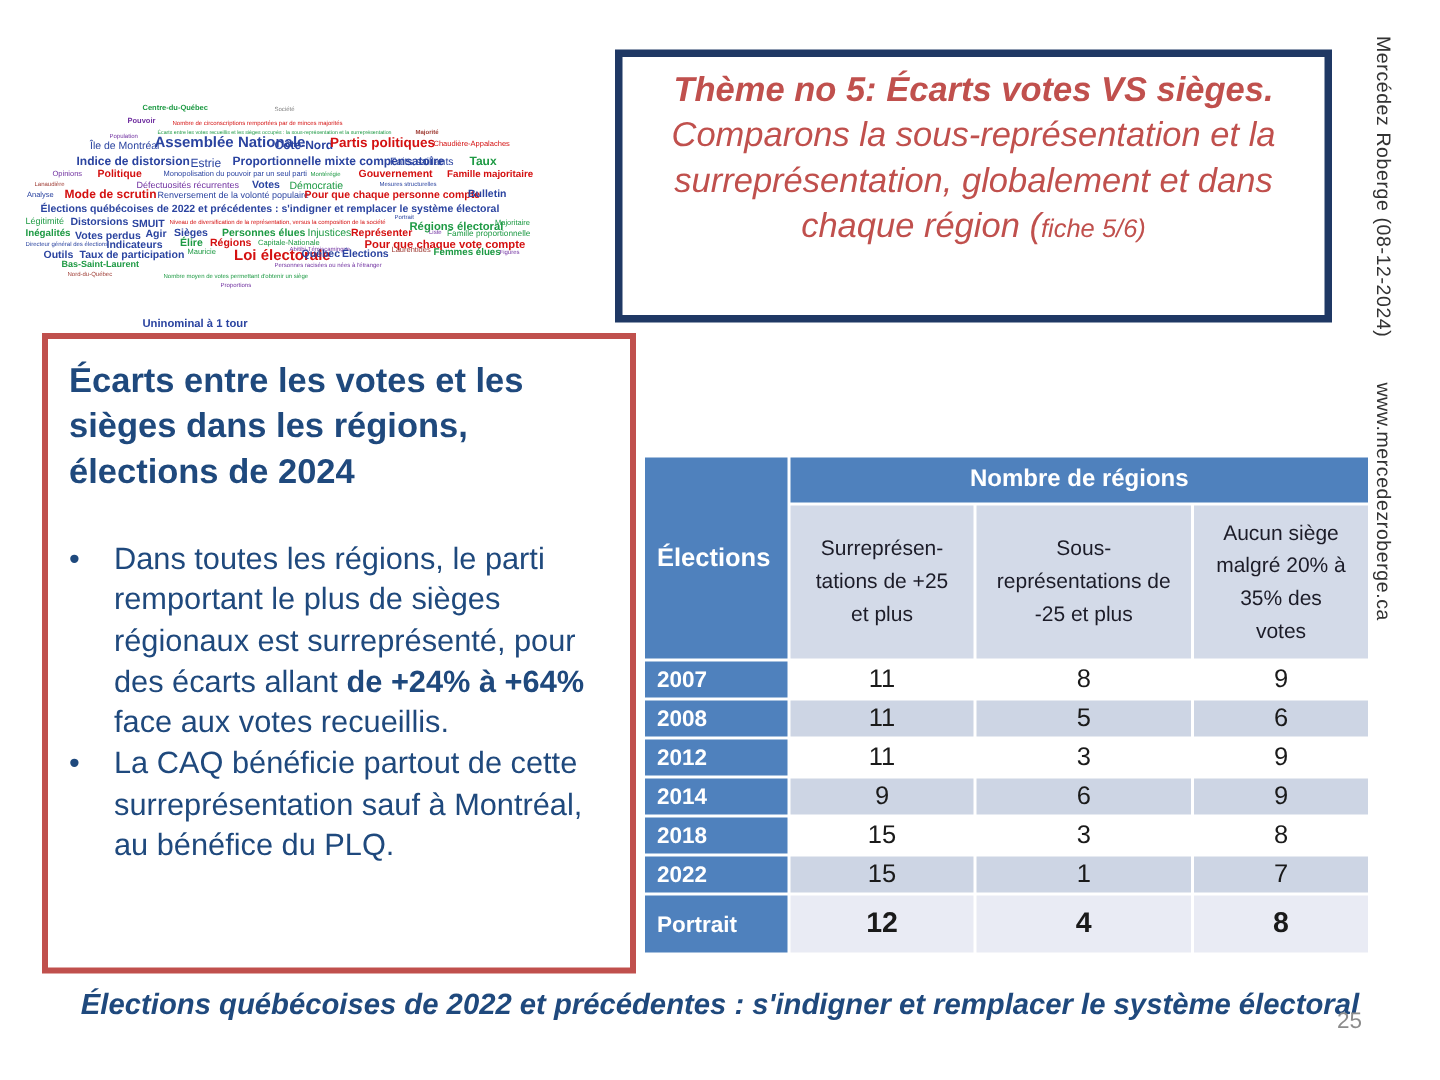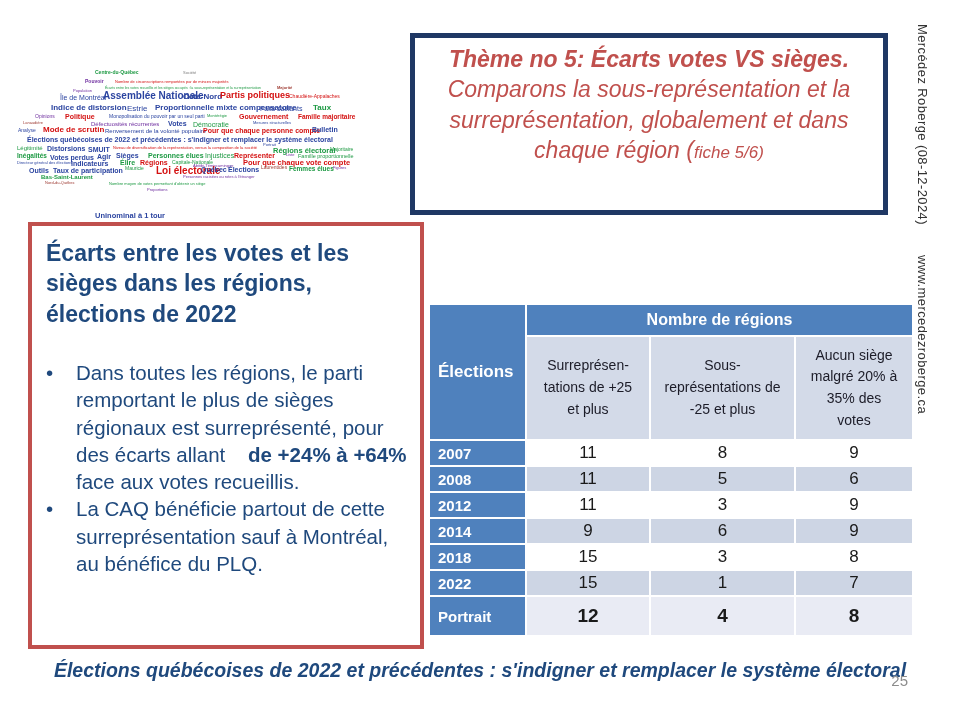--- a/index.html
+++ b/index.html
@@ -26,21 +26,21 @@
 
   
   .left-box{position:absolute;left:28px;top:222px;width:396px;height:427px;
             border:4px solid #C0504D;box-sizing:border-box;background:#fff;
             padding:12px 8px 0 14px;color:#1F497D;}
   .left-heading{font-weight:bold;font-size:23px;line-height:1.32;}
   .bullets{margin-top:30px;font-size:20.5px;line-height:1.33;}
   .bullet{display:flex;}
   .bullet .marker{flex:0 0 30px;}
   .bullet .btxt{flex:1;}
-  .bold-inline{font-weight:bold;margin-left:17px;}
+  .bold-inline{font-weight:bold;}
 
   
   .table-caption{position:absolute;left:428px;top:241px;width:480px;text-align:center;
                  font-weight:bold;font-size:15px;line-height:1.5;color:#17375D;
                  white-space:pre-line;}
   .ptable{position:absolute;left:430px;top:305px;display:grid;
           grid-template-columns:95px 122px 143px 116px;
           grid-template-rows:30px 102px repeat(6,24px) 38px;
           gap:2px;background:#fff;}
   .cell{box-sizing:border-box;}
@@ -143,21 +143,21 @@
 
   <div class="theme-box">
     <div class="theme-title"><span class="tb">Thème no 5: Écarts votes VS sièges. </span><span>Comparons la sous-représentation et la surreprésentation, globalement et dans chaque région (</span><span class="tsmall">fiche 5/6)</span></div>
   </div>
 
   <div class="side-credit">
     <span class="seg1">Mercédez Roberge  (08-12-2024)</span><span>www.mercedezroberge.ca</span>
   </div>
 
   <div class="left-box">
-    <div class="left-heading">Écarts entre les votes et les sièges dans les régions, élections de 2022</div>
+    <div class="left-heading">Écarts entre les votes et les sièges dans les régions, élections de 2024</div>
     <div class="bullets">
       <div class="bullet">
         <span class="marker">•</span>
         <span class="btxt"><span>Dans toutes les régions, le parti remportant le plus de sièges régionaux est surreprésenté, pour des écarts allant </span><span class="bold-inline">de +24% à +64%</span><span> face aux votes recueillis.</span></span>
       </div>
       <div class="bullet">
         <span class="marker">•</span>
         <span class="btxt"><span>La CAQ bénéficie partout de cette surreprésentation sauf à Montréal, au bénéfice du PLQ.</span><span class="bold-inline"></span><span></span></span>
       </div>
     </div>

